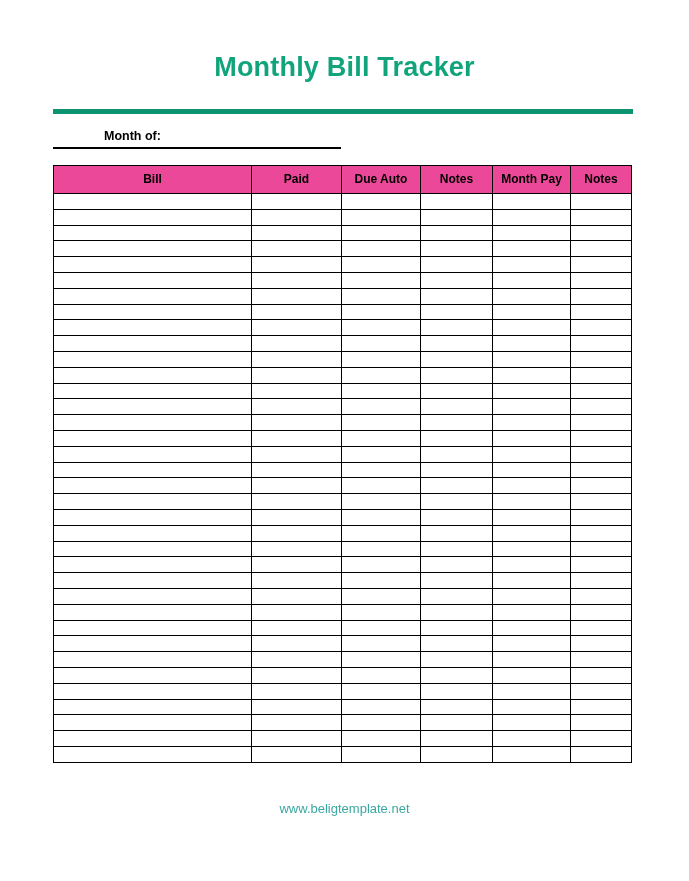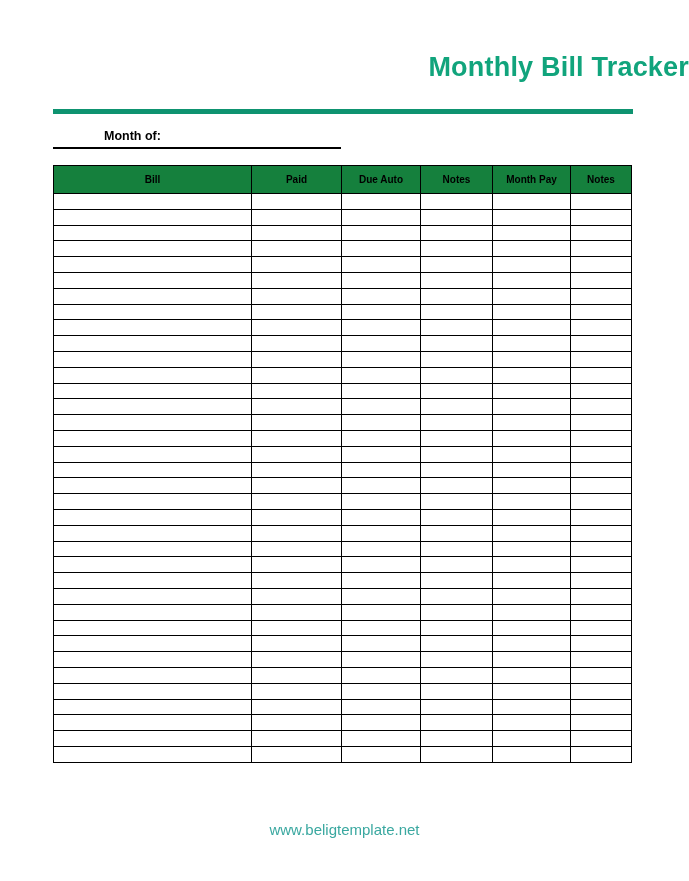--- a/index.html
+++ b/index.html
@@ -24,21 +24,21 @@
     height: 881px;
     background: #ffffff;
   }
 
   
   .title {
     position: absolute;
     left: 0;
     top: 52px;
     width: 689px;
-    text-align: right;
+    text-align: center;
     font-size: 27px;
     font-weight: bold;
     letter-spacing: 0.2px;
     color: #11a47c;
   }
 
   
   .top-rule {
     position: absolute;
     left: 53px;
@@ -84,23 +84,23 @@
     border-collapse: collapse;
     table-layout: fixed;
   }
   .bill-table th,
   .bill-table td {
     border: 1.6px solid #000000;
     padding: 0;
     margin: 0;
   }
   .bill-table thead th {
-    background: #15803d;
+    background: #ec4899;
     height: 27px;
-    font-size: 10px;
+    font-size: 12px;
     font-weight: bold;
     color: #000000;
     text-align: center;
     vertical-align: middle;
     line-height: 27px;
   }
   .bill-table tbody td {
     height: 14.8px;
     background: #ffffff;
   }
@@ -113,23 +113,22 @@
   .col-autopay  { width: 78px; }
   .col-paid     { width: 61px; }
 
   
   .footer {
     position: absolute;
     left: 0;
     top: 801px;
     width: 689px;
     text-align: center;
-    font-size: 15px;
+    font-size: 13px;
     color: #3aa8a0;
-    margin-top: 20px;
   }
 </style>
 </head>
 <body>
 
 <div class="page">
 
   <div class="title">Monthly Bill Tracker</div>
 
   <div class="top-rule"></div>

